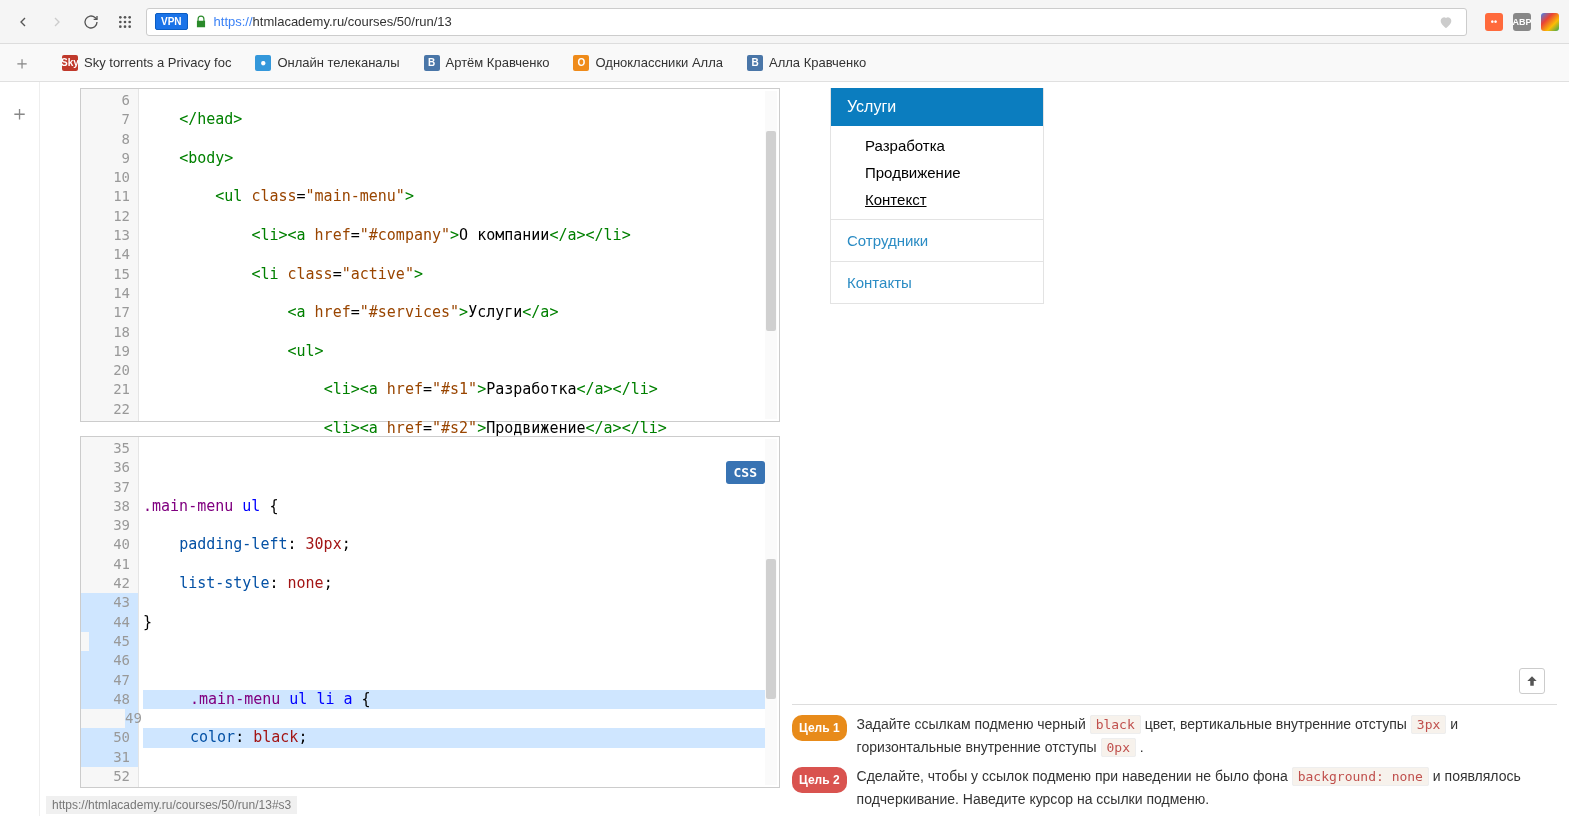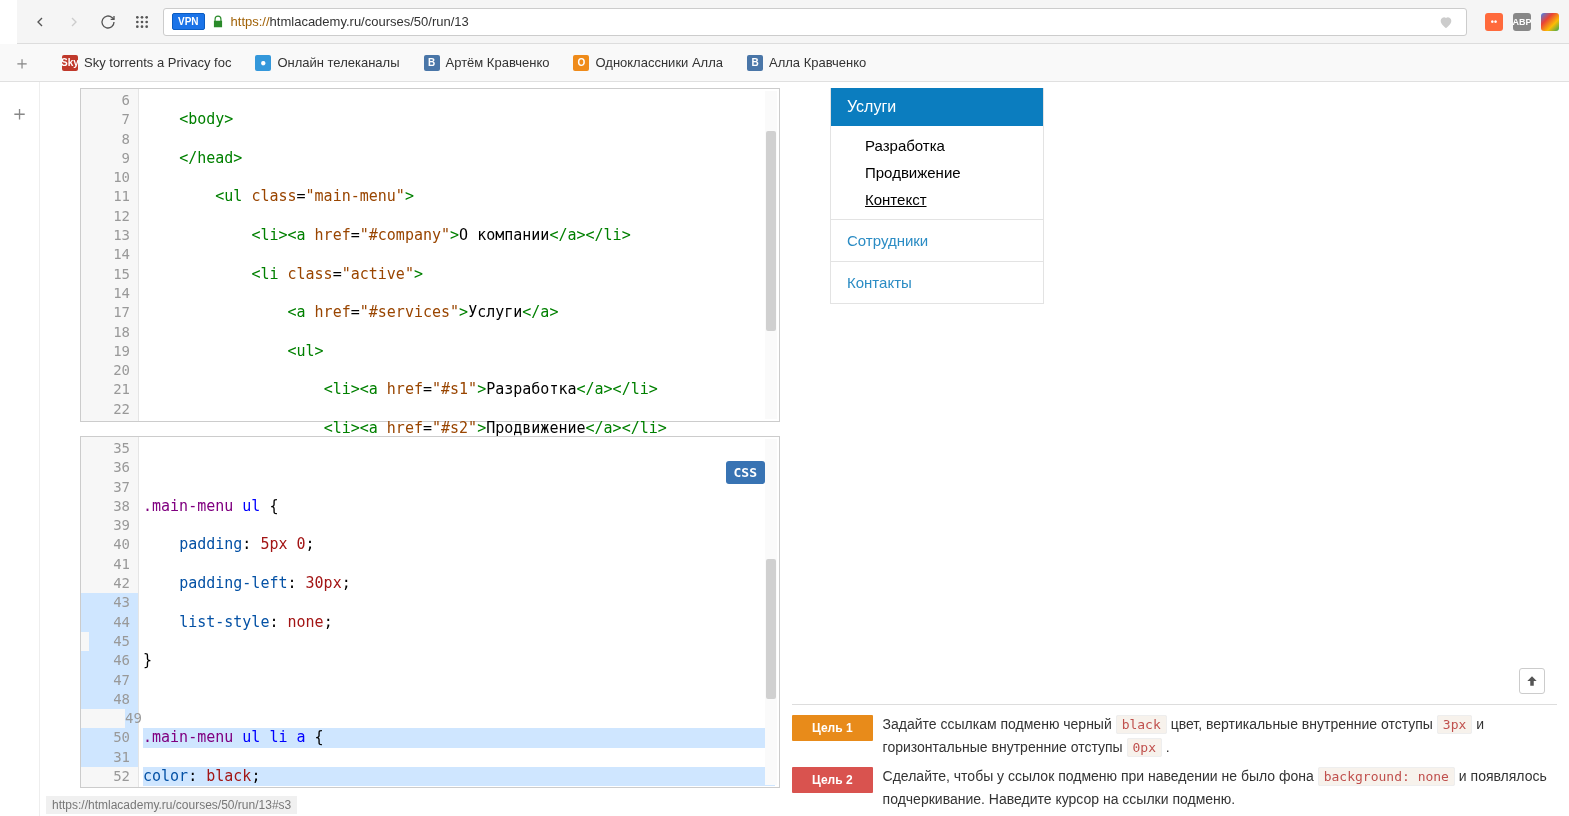--- a/index.html
+++ b/index.html
@@ -1,25 +1,25 @@
 <!DOCTYPE html>
 <html><head>
 <meta charset="utf-8">
 <style>
   * { box-sizing: border-box; }
   html, body { margin:0; padding:0; font-family: Arial, sans-serif; font-size:13px; background:#fff; color:#333; }
-  .browser-toolbar { height:44px; background:#f5f5f5; border-bottom:1px solid #ddd; display:flex; align-items:center; padding:0 10px; gap:8px;margin-left:17px; }
+  .browser-toolbar { height:44px; background:#f5f5f5; border-bottom:1px solid #ddd; display:flex; align-items:center; padding:0 10px; gap:8px; }
   .nav-btn { width:26px; height:26px; display:flex; align-items:center; justify-content:center; color:#555; cursor:pointer; border-radius:3px;}
   .nav-btn svg { width:16px; height:16px; }
   .nav-disabled { color:#ccc; }
   .vpn-badge { background:#1a73e8; color:#fff; font-size:10px; font-weight:bold; padding:2px 5px; border-radius:2px; border:1px solid #0a5cc2;}
   .lock-icon { color:#2a8a2a; width:14px; height:14px; }
   .url-bar { flex:1; height:28px; background:#fff; border:1px solid #ccc; border-radius:3px; display:flex; align-items:center; padding:0 8px; gap:6px; color:#666;}
   .url-text { flex:1; font-size:13px; white-space:nowrap; overflow:hidden; color:#333;}
-  .url-text .scheme { color:#a16207; }
+  .url-text .scheme { color:#3b82f6; }
   .heart-icon { color:#ccc; width:16px; height:16px; margin-right:4px;}
   .ext-icons { display:flex; gap:10px; align-items:center; padding-left:10px;}
   .ext-ico { width:18px; height:18px; border-radius:3px; display:flex; align-items:center; justify-content:center; font-size:9px; font-weight:bold; color:#fff;}
   .bookmark-bar { height:38px; background:#f9f9f9; border-bottom:1px solid #e0e0e0; display:flex; align-items:center; padding:0 10px; gap:18px;}
   .newtab-btn { width:24px; height:24px; display:flex; align-items:center; justify-content:center; color:#888; cursor:pointer; font-size:18px; margin-right:10px;}
   .bm-item { display:flex; align-items:center; gap:6px; color:#333; font-size:13px; cursor:pointer;}
   .bm-ico { width:16px; height:16px; border-radius:2px; display:flex; align-items:center; justify-content:center; font-size:10px; font-weight:bold; color:#fff;}
   .left-strip { position:absolute; left:0; top:82px; width:40px; bottom:0; background:#fff; border-right:1px solid #eee;}
   .left-strip .plus { width:24px; height:24px; margin:18px auto; color:#888; font-size:20px; text-align:center; cursor:pointer;}
   .content { position:absolute; left:40px; right:0; top:82px; bottom:0; display:flex; }
@@ -29,35 +29,35 @@
   .gutter div { padding-right:8px; height:19.3px; font-size:14px;}
   .code-lines { margin-left:58px; padding:2px 4px 2px 4px; white-space:pre; color:#000; overflow:hidden;}
   .code-lines div { height:19.3px; }
   .tag { color:#008000; }
   .attr { color:#994500; }
   .str { color:#994500; }
   .prop { color:#0451a5; }
   .val  { color:#a31515; }
   .sel2 { color:#800080; }
   .kw   { color:#0000ff; }
-  .selected-line { background:#cfe6ff; }
+  .selected-line { background:#cfe6ff;padding-left:47px; }
   .css-badge { position:absolute; right:14px; top:24px; background:#3873b3; color:#fff; font-weight:bold; font-size:13px; padding:2px 8px; border-radius:3px;}
   .vscroll { position:absolute; right:2px; top:2px; bottom:2px; width:12px; background:#fafafa;}
   .vscroll .thumb { position:absolute; left:1px; right:1px; background:#d0d0d0; border-radius:2px;}
   .preview-col { flex:1; padding:6px 30px 0 50px; position:relative;}
   .menu-widget { width:214px; background:#fff; border:1px solid #e3e3e3; border-top:none; font-size:15px;}
   .menu-hdr { background:#0b7dbf; color:#fff; padding:10px 16px; font-weight:400; font-size:16px;}
   .submenu { border-bottom:1px solid #e3e3e3; padding:6px 0;}
   .submenu div { padding:5px 0 5px 34px; color:#000; cursor:pointer;}
   .submenu .underl { text-decoration:underline; }
   .menu-link { padding:12px 16px; color:#2b8cc4; border-bottom:1px solid #e3e3e3; cursor:pointer;}
   .menu-link:last-child { border-bottom:none; }
   .goals { position:absolute; left:12px; right:12px; bottom:6px;}
   .goal-row { display:flex; align-items:flex-start; gap:10px; font-size:14px; color:#333; line-height:22px; margin-top:6px;}
-  .goal-badge { color:#fff; font-weight:bold; font-size:12px; padding:2px 20px; border-radius:1px; flex-shrink:0; margin-top:2px;}
+  .goal-badge { color:#fff; font-weight:bold; font-size:12px; padding:2px 7px; border-radius:10px; flex-shrink:0; margin-top:2px;}
   .badge-o { background:#e88b1a; }
   .badge-r { background:#d9534f; }
   .goal-text { flex:1; }
   .goal-text code { background:#f7f2ec; color:#c0504d; font-family:Consolas, monospace; font-size:13px; padding:1px 5px; border:1px solid #eee; border-radius:2px;}
   .scroll-top-btn { position:absolute; right:12px; top:-36px; width:26px; height:26px; border:1px solid #ccc; border-radius:3px; background:#fff; display:flex; align-items:center; justify-content:center; cursor:pointer; color:#555;}
   .status-bar { position:fixed; left:46px; bottom:2px; font-size:12px; color:#777; background:#f0f0f0; padding:2px 6px;}
   .hr-sep { border:none; border-top:1px solid #ddd; margin:0 0 8px 0;}
 </style>
 </head>
 <body>
@@ -157,22 +157,22 @@
           <div>15</div>
           <div>14</div>
           <div>17</div>
           <div>18</div>
           <div>19</div>
           <div>20</div>
           <div>21</div>
           <div>22</div>
         </div>
       <div class="code-lines">
+<div>    <span class="tag">&lt;/head&gt;</span></div>
 <div>    <span class="tag">&lt;body&gt;</span></div>
-<div>    <span class="tag">&lt;/head&gt;</span></div>
 <div>        <span class="tag">&lt;ul</span> <span class="attr">class</span>=<span class="str">"main-menu"</span><span class="tag">&gt;</span></div>
 <div>            <span class="tag">&lt;li&gt;&lt;a</span> <span class="attr">href</span>=<span class="str">"#company"</span><span class="tag">&gt;</span>О компании<span class="tag">&lt;/a&gt;&lt;/li&gt;</span></div>
 <div>            <span class="tag">&lt;li</span> <span class="attr">class</span>=<span class="str">"active"</span><span class="tag">&gt;</span></div>
 <div>                <span class="tag">&lt;a</span> <span class="attr">href</span>=<span class="str">"#services"</span><span class="tag">&gt;</span>Услуги<span class="tag">&lt;/a&gt;</span></div>
 <div>                <span class="tag">&lt;ul&gt;</span></div>
 <div>                    <span class="tag">&lt;li&gt;&lt;a</span> <span class="attr">href</span>=<span class="str">"#s1"</span><span class="tag">&gt;</span>Разработка<span class="tag">&lt;/a&gt;&lt;/li&gt;</span></div>
 <div>                    <span class="tag">&lt;li&gt;&lt;a</span> <span class="attr">href</span>=<span class="str">"#s2"</span><span class="tag">&gt;</span>Продвижение<span class="tag">&lt;/a&gt;&lt;/li&gt;</span></div>
 <div>                    <span class="tag">&lt;li&gt;&lt;a</span> <span class="attr">href</span>=<span class="str">"#s3"</span><span class="tag">&gt;</span>Контекст<span class="tag">&lt;/a&gt;</span></div>
 <div>                <span class="tag">&lt;/ul&gt;</span></div>
 <div>            <span class="tag">&lt;/li&gt;</span></div>
@@ -205,21 +205,20 @@
           <div style="background: rgb(207, 230, 255);">47</div>
           <div style="background: rgb(207, 230, 255);">48</div>
           <div style="background: rgb(207, 230, 255); margin-left: 44px;">49</div>
           <div style="background: rgb(207, 230, 255);">50</div>
           <div style="background: rgb(207, 230, 255);">31</div>
           <div>52</div>
         </div>
       <div class="code-lines">
 <div> </div>
 <div><span class="sel2">.main-menu</span> <span class="kw">ul</span> {</div>
-<div>    <span class="prop">padding</span>: <span class="val">5px 0</span>;</div>
 <div>    <span class="prop">padding-left</span>: <span class="val">30px</span>;</div>
 <div>    <span class="prop">list-style</span>: <span class="val">none</span>;</div>
 <div>}</div>
 <div> </div>
 <div class="selected-line"><span class="sel2">.main-menu</span> <span class="kw">ul</span> <span class="kw">li</span> <span class="kw">a</span> {</div>
 <div class="selected-line"><span class="prop">color</span>: <span class="val">black</span>;</div>
 
 
 
 

